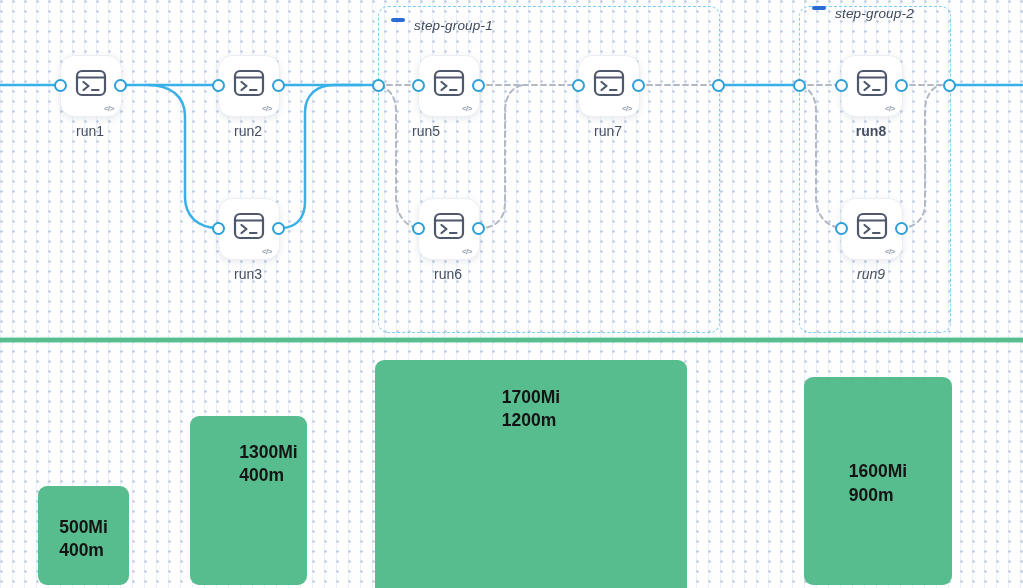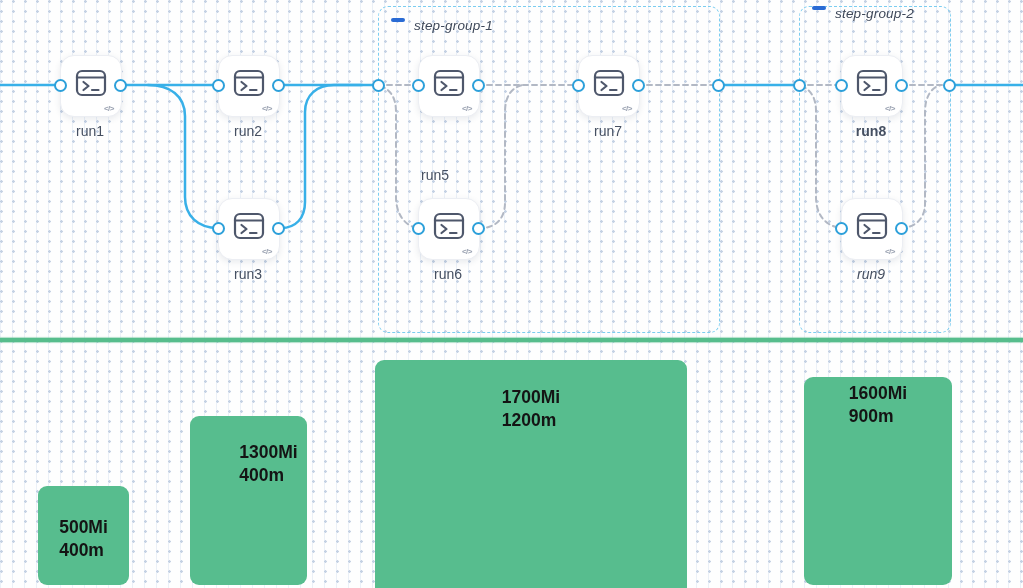--- a/index.html
+++ b/index.html
@@ -134,21 +134,21 @@
       <div class="node-label" style="left: 203px; top: 266px;">run3</div>
       <div class="node" style="left: 418px; top: 55px;">
         <div class="node-icon"><svg width="32" height="28" viewBox="0 0 32 28" fill="none" stroke="#4e576b" stroke-width="2.2" stroke-linecap="round" stroke-linejoin="round">
      <rect x="2" y="2" width="28" height="24" rx="5"></rect>
      <line x1="2" y1="8.5" x2="30" y2="8.5"></line>
      <path d="M8.5 13 L13.5 17 L8.5 21"></path>
      <line x1="17" y1="21" x2="23.5" y2="21"></line>
    </svg></div>
         <div class="node-badge">&lt;/&gt;</div>
       </div>
-      <div class="node-label" style="left: 390px; top: 123px; margin-top: 44px;">run5</div>
+      <div class="node-label" style="left: 381px; top: 123px;">run5</div>
       <div class="node" style="left: 418px; top: 198px;">
         <div class="node-icon"><svg width="32" height="28" viewBox="0 0 32 28" fill="none" stroke="#4e576b" stroke-width="2.2" stroke-linecap="round" stroke-linejoin="round">
      <rect x="2" y="2" width="28" height="24" rx="5"></rect>
      <line x1="2" y1="8.5" x2="30" y2="8.5"></line>
      <path d="M8.5 13 L13.5 17 L8.5 21"></path>
      <line x1="17" y1="21" x2="23.5" y2="21"></line>
    </svg></div>
         <div class="node-badge">&lt;/&gt;</div>
       </div>
       <div class="node-label" style="left: 403px; top: 266px;">run6</div>
@@ -219,20 +219,20 @@
           <div>1300Mi</div>
           <div>400m</div>
         </div>
       </div>
       <div class="bar" style="left: 375px; top: 360px; width: 312px; height: 242px; padding-top: 26px; box-sizing: border-box;">
         <div class="bar-label">
           <div>1700Mi</div>
           <div>1200m</div>
         </div>
       </div>
-      <div class="bar" style="left: 804px; top: 377px; width: 148px; height: 208px; padding-top: 5px; box-sizing: border-box;">
+      <div class="bar" style="left: 804px; top: 377px; width: 148px; height: 208px; padding-top: 5px; box-sizing: border-box; align-items: center;">
         <div class="bar-label">
           <div>1600Mi</div>
           <div>900m</div>
         </div>
       </div>
     </div>
 </div>
 
 </body></html>

